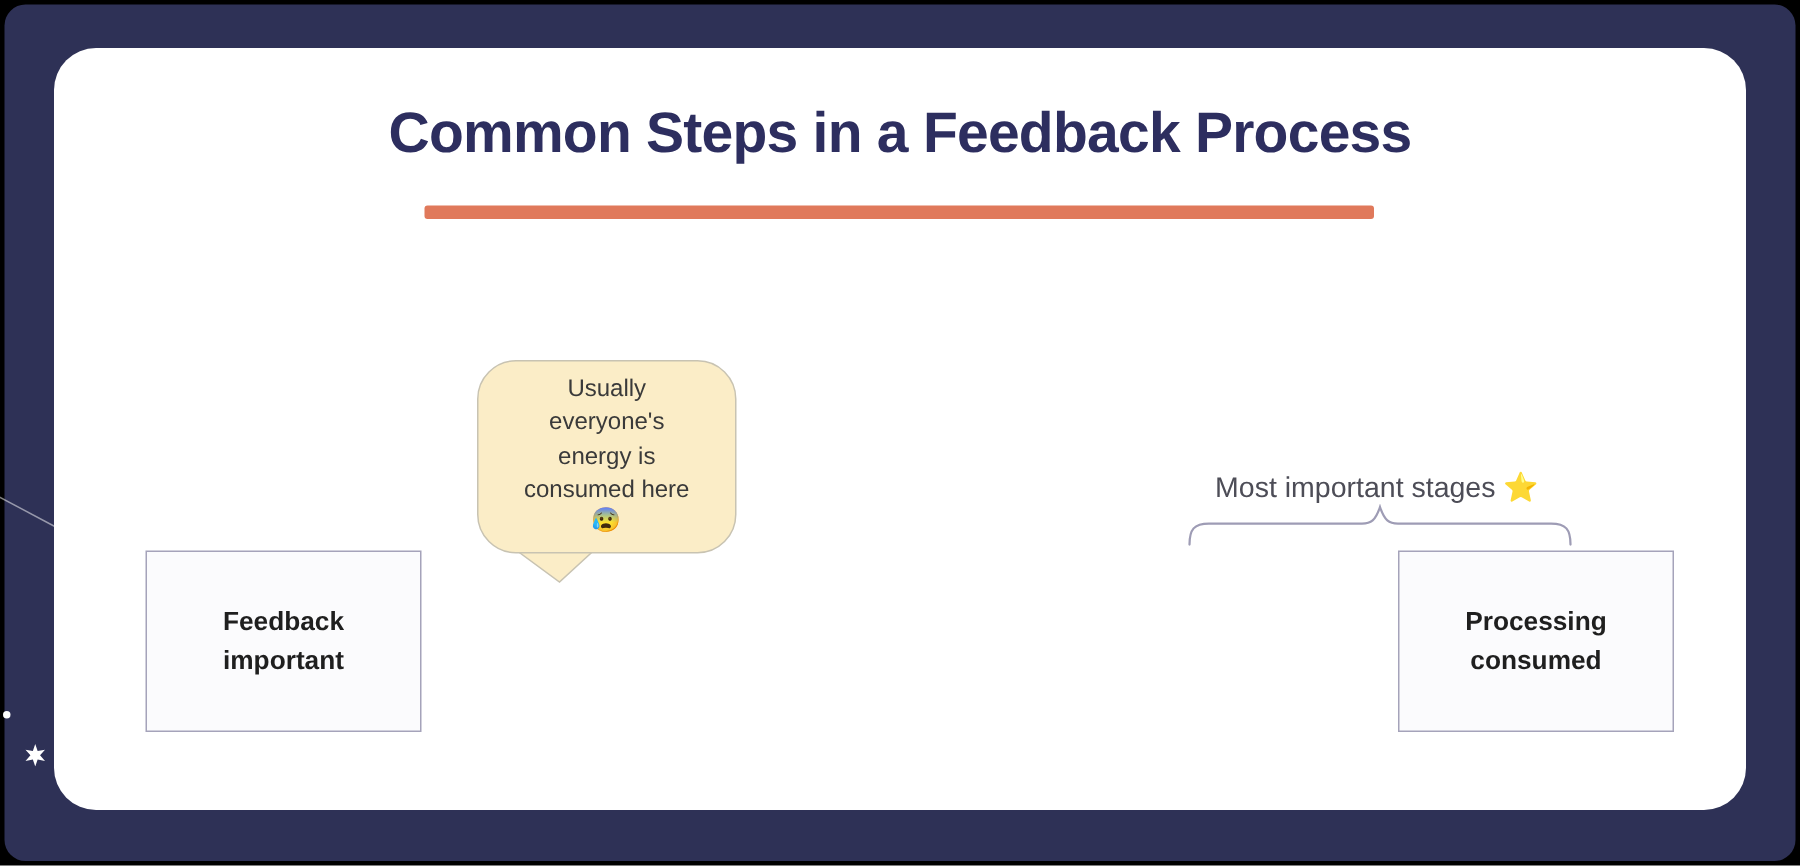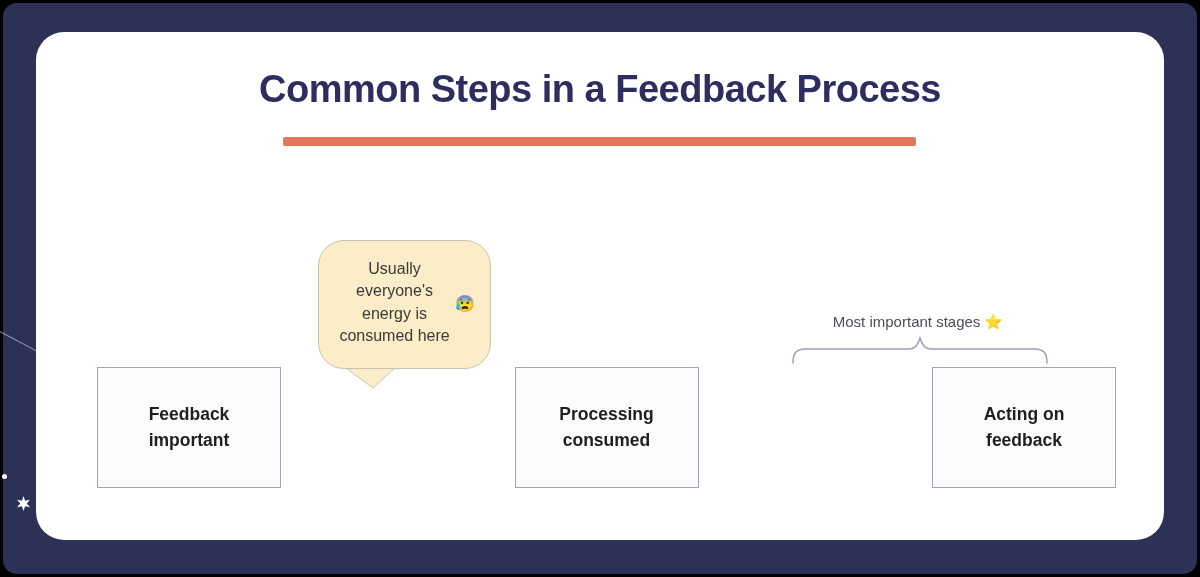--- a/index.html
+++ b/index.html
@@ -59,21 +59,21 @@
     line-height: 1.45;
     padding: 0 18px;
   }
   .callout {
     position: absolute; left: 318px; top: 240px;
     width: 173px; height: 129px;
     box-sizing: border-box;
     background: #FBEDC7;
     border: 1px solid #C8C3B2;
     border-radius: 26px;
-    display: flex; 
+    display: flex; flex-direction: column;
     align-items: center; justify-content: center;
     padding: 6px 12px 10px 12px;
     z-index: 3;
   }
   .callout-text {
     width: 122px;
     text-align: center;
     font-size: 16px;
     color: #3A3A3A;
     line-height: 1.38;
@@ -85,21 +85,21 @@
   }
   .callout-tail {
     position: absolute; left: 335px; top: 366px;
     width: 70px; height: 24px;
     z-index: 2;
   }
   .annotation {
     position: absolute; left: 758px; top: 313px;
     width: 320px;
     text-align: center;
-    font-size: 15px;
+    font-size: 19px;
     color: #4D4D57;
     z-index: 1;
   }
   .brace {
     position: absolute; left: 791px; top: 336px;
     width: 258px; height: 28px;
   }
   .decor-dot {
     position: absolute; left: 2px; top: 474px;
     width: 5px; height: 5px;
@@ -148,23 +148,20 @@
     <path d="M2,27 C2,17 5,13 15,13 L117,13 C123,13 126,11 129,2 C132,11 135,13 141,13 L243,13 C253,13 256,17 256,27" stroke="#9E9CB5" stroke-width="1.5" fill="none" stroke-linecap="round"></path>
   </svg>
 
   <div class="steps-row">
     <div class="step-box">
       <span>Feedback important</span>
     </div>
     <div class="step-box">
       <span>Processing consumed</span>
     </div>
-    <div class="step-box">
-      <span>Acting on feedback</span>
-    </div>
   </div>
 
   <div class="decor-line"></div>
   <div class="decor-dot"></div>
   <svg class="decor-sparkle" viewBox="0 0 15 15">
     <polygon points="7.5,0 9.1,4.73 14,3.75 10.7,7.5 14,11.25 9.1,10.27 7.5,15 5.9,10.27 1,11.25 4.3,7.5 1,3.75 5.9,4.73" fill="#FFFFFF"></polygon>
   </svg>
 
 </div>
 

